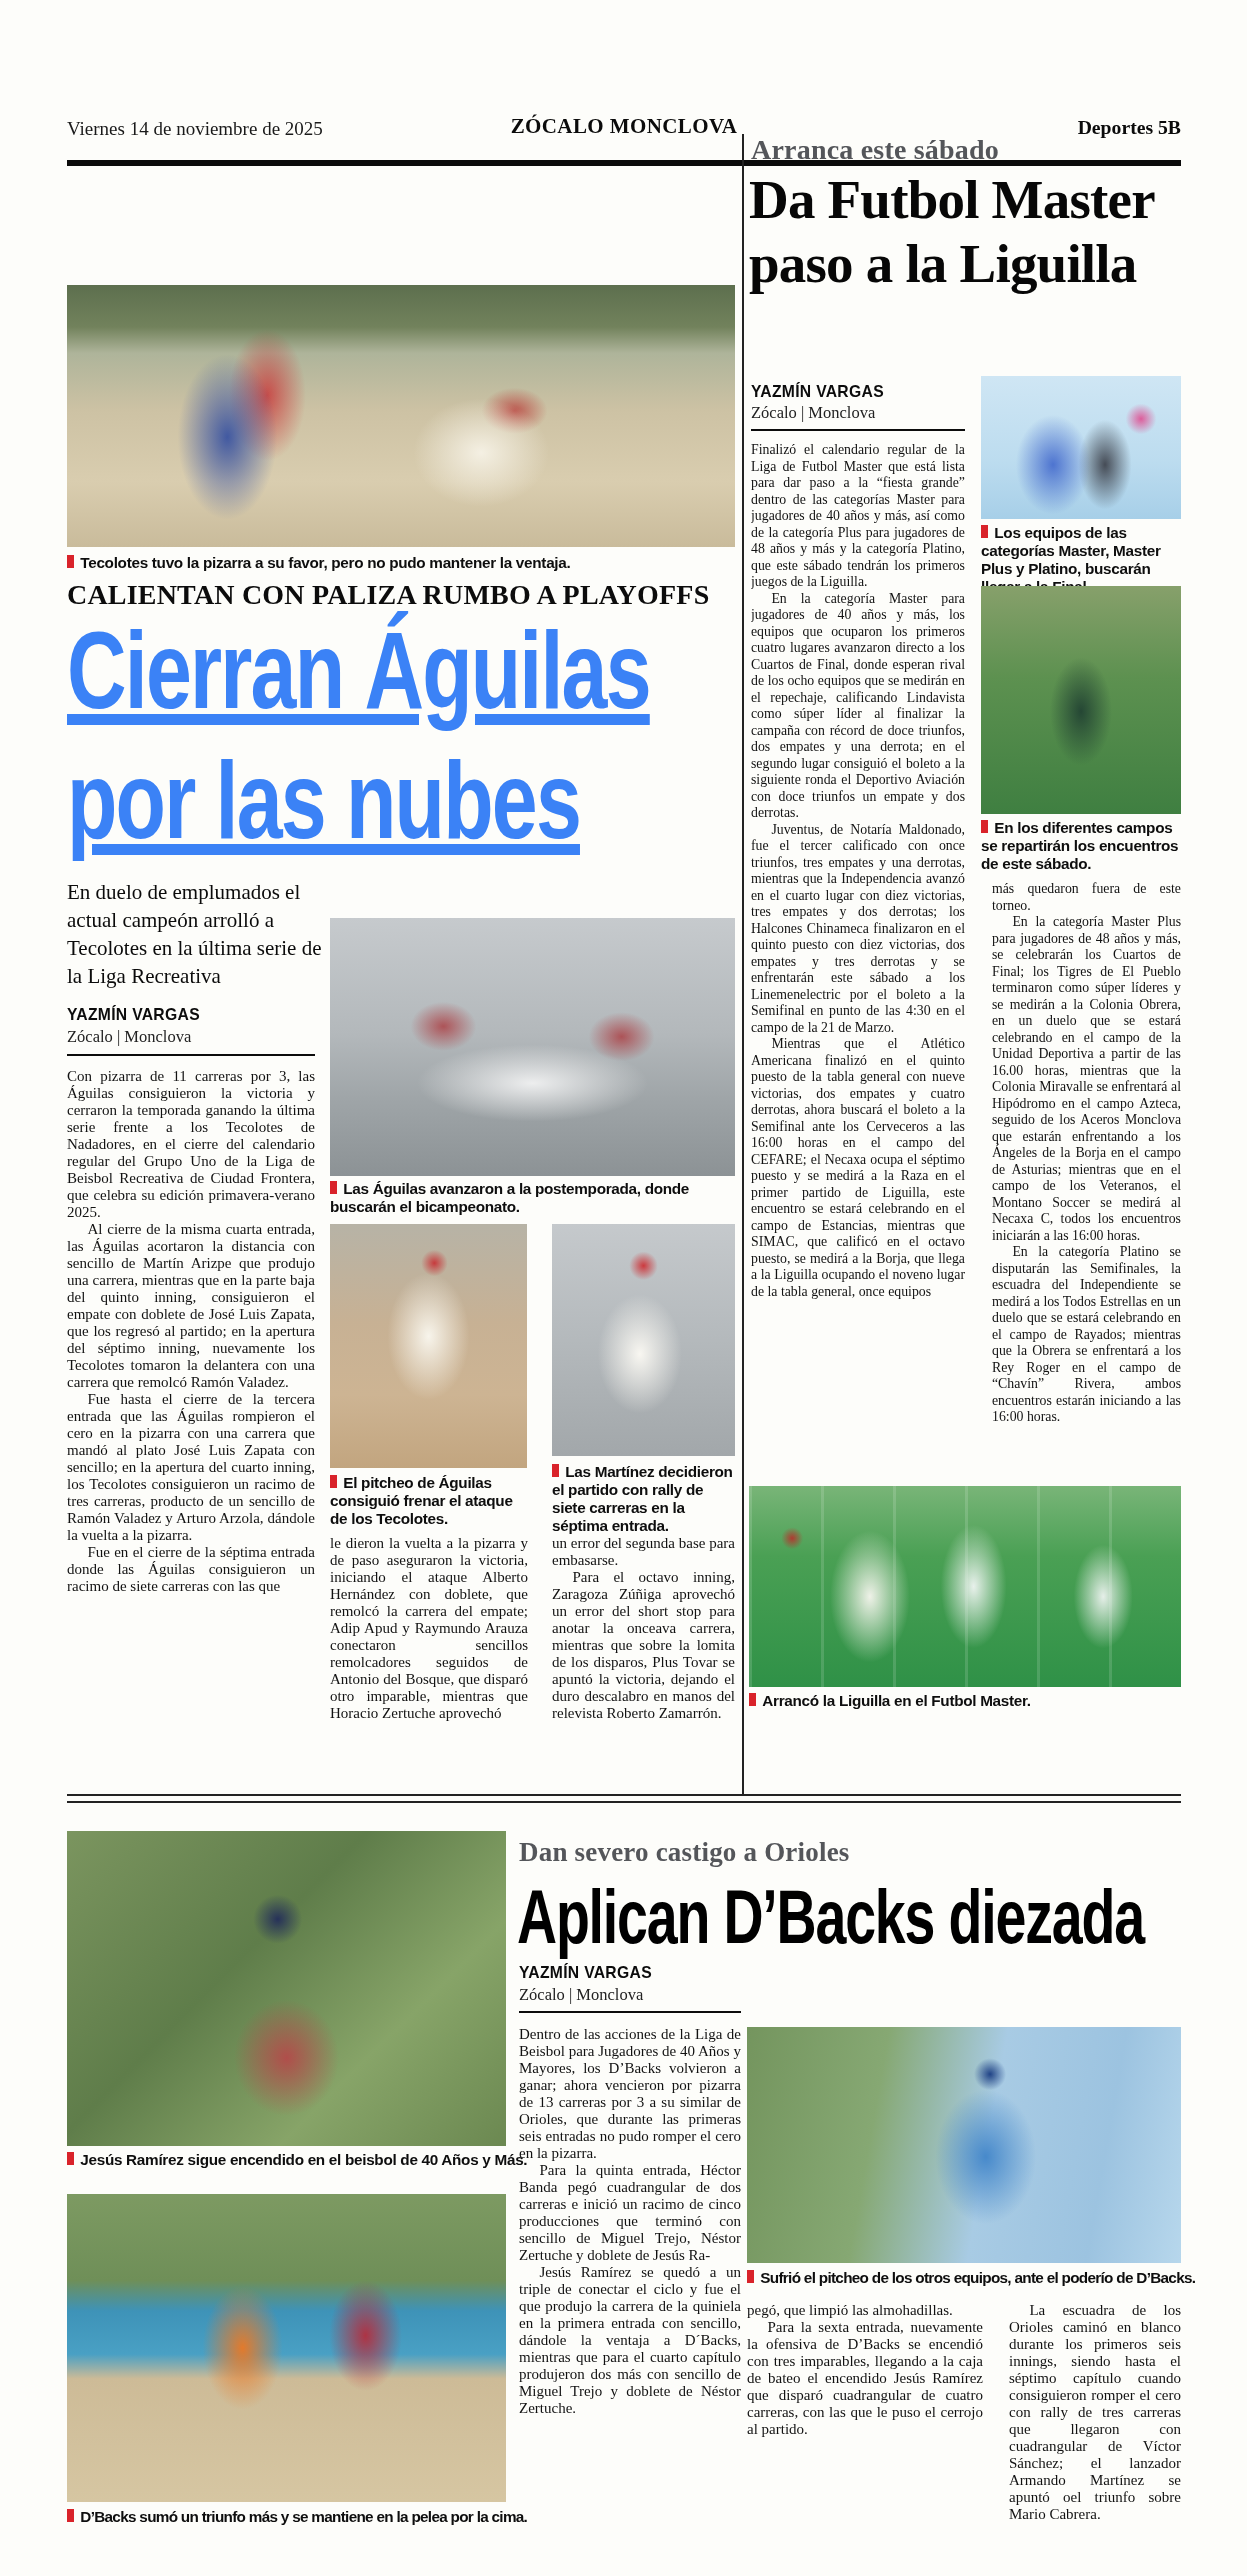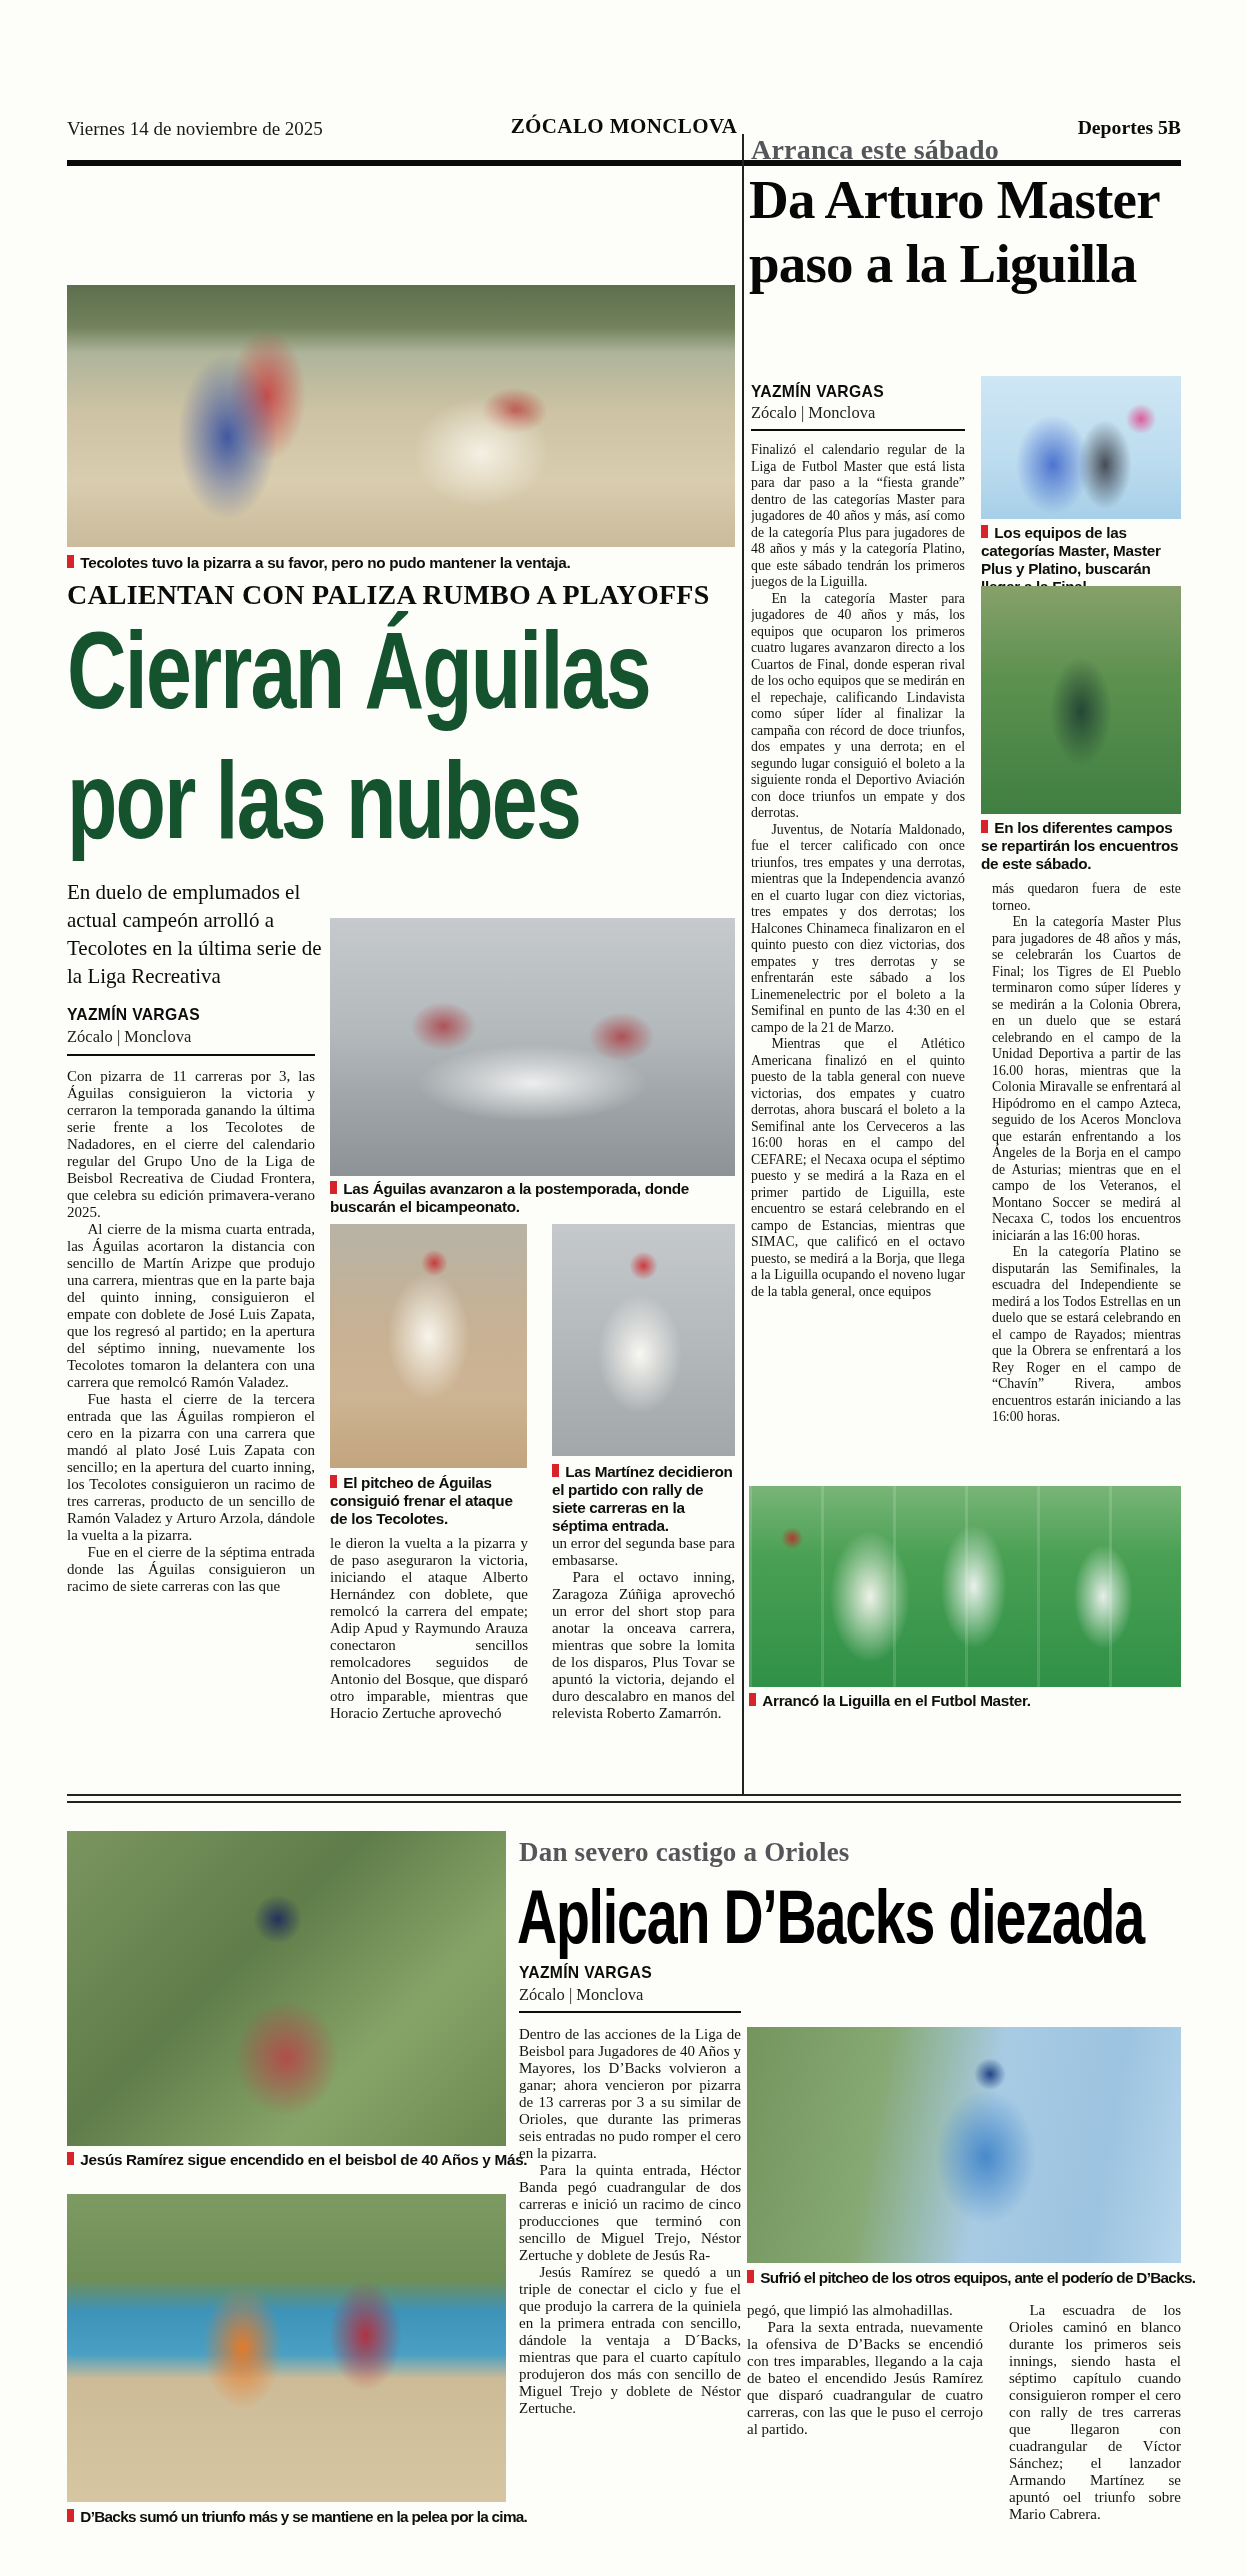--- a/index.html
+++ b/index.html
@@ -31,21 +31,21 @@
            overflow:hidden;color:#121212;hyphens:auto;}
   .bodycol p{margin:0;}
   .bodycol p + p{text-indent:20.4px;}
   .bodycol.indent-first p:first-child{text-indent:20.4px;}
   .bodycol.small{font-size:13.8px;line-height:16.5px;}
   .vrule{position:absolute;width:1.6px;background:#222;}
   .hline{position:absolute;height:1.6px;background:#222;}
 
   
   .hl-main{position:absolute;left:67px;top:605px;font-family:"Liberation Sans",sans-serif;
-           font-weight:bold;color:#14532d;}
+           font-weight:bold;color:#3b82f6;text-decoration:underline;}
   .hl-main .ln{display:block;font-size:110px;line-height:130px;letter-spacing:-2.4px;
                transform:scaleX(.75);transform-origin:left top;white-space:nowrap;}
   .hl-serif{position:absolute;left:749px;top:168px;font-family:"Liberation Serif",serif;
             font-weight:bold;font-size:55px;line-height:64px;letter-spacing:-0.8px;color:#070707;}
   .hl-serif .ln{display:block;white-space:nowrap;}
   .hl-bottom{position:absolute;left:517px;top:1876px;font-family:"Liberation Sans",sans-serif;
              font-weight:bold;color:#000;}
   .hl-bottom .ln{display:block;font-size:76px;line-height:82px;letter-spacing:-1.6px;
                  transform:scaleX(.73);transform-origin:left top;white-space:nowrap;}
   .deck{position:absolute;left:67px;top:878px;width:261px;font-size:21px;line-height:28px;color:#0b0b0b;}
@@ -145,21 +145,21 @@
     </div>
   <div class="bodycol" style="left:552px;top:1535px;width:183px;height:198px;">
       <p>un error del segunda base para embasarse.</p>
       <p>Para el octavo inning, Zaragoza Zúñiga aprovechó un error del short stop para anotar la onceava carrera, mientras que sobre la lomita de los disparos, Plus Tovar se apuntó la victoria, dejando el duro descalabro en manos del relevista Roberto Zamarrón.</p>
     </div>
 
   <div class="vrule" style="left:742px;top:134px;height:1661px;"></div>
 
   <div class="kicker gray" style="left:751px;top:134px;">Arranca este sábado</div>
   <div class="hl-serif">
-    <span class="ln">Da Arturo Master</span>
+    <span class="ln">Da Futbol Master</span>
     <span class="ln">paso a la Liguilla</span>
   </div>
   <div class="byname" style="left:751px;top:383px;">YAZMÍN VARGAS</div>
   <div class="byorg" style="left:751px;top:403px;">Zócalo | Monclova</div>
   <div class="byrule" style="left:751px;top:429px;width:214px;"></div>
   <div class="bodycol small" style="left:751px;top:442px;width:214px;height:1022px;">
       <p>Finalizó el calendario regular de la Liga de Futbol Master que está lista para dar paso a la “fiesta grande” dentro de las categorías Master para jugadores de 40 años y más, así como de la categoría Plus para jugadores de 48 años y más y la categoría Platino, que este sábado tendrán los primeros juegos de la Liguilla.</p>
       <p>En la categoría Master para jugadores de 40 años y más, los equipos que ocuparon los primeros cuatro lugares avanzaron directo a los Cuartos de Final, donde esperan rival de los ocho equipos que se medirán en el repechaje, calificando Lindavista como súper líder al finalizar la campaña con récord de doce triunfos, dos empates y una derrota; en el segundo lugar consiguió el boleto a la siguiente ronda el Deportivo Aviación con doce triunfos un empate y dos derrotas.</p>
       <p>Juventus, de Notaría Maldonado, fue el tercer calificado con once triunfos, tres empates y una derrotas, mientras que la Independencia avanzó en el cuarto lugar con diez victorias, tres empates y dos derrotas; los Halcones Chinameca finalizaron en el quinto puesto con diez victorias, dos empates y tres derrotas y se enfrentarán este sábado a los Linemenelectric por el boleto a la Semifinal en punto de las 4:30 en el campo de la 21 de Marzo.</p>
       <p>Mientras que el Atlético Americana finalizó en el quinto puesto de la tabla general con nueve victorias, dos empates y cuatro derrotas, ahora buscará el boleto a la Semifinal ante los Cerveceros a las 16:00 horas en el campo del CEFARE; el Necaxa ocupa el séptimo puesto y se medirá a la Raza en el primer partido de Liguilla, este encuentro se estará celebrando en el campo de Estancias, mientras que SIMAC, que calificó en el octavo puesto, se medirá a la Borja, que llega a la Liguilla ocupando el noveno lugar de la tabla general, once equipos</p>

